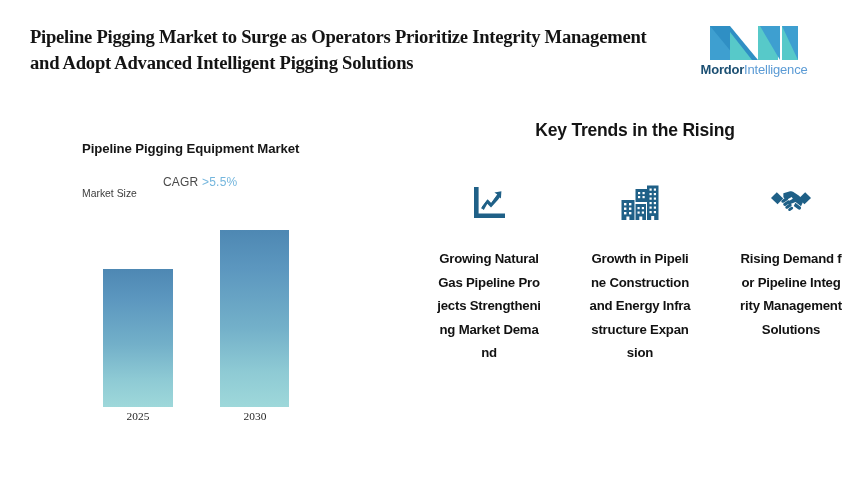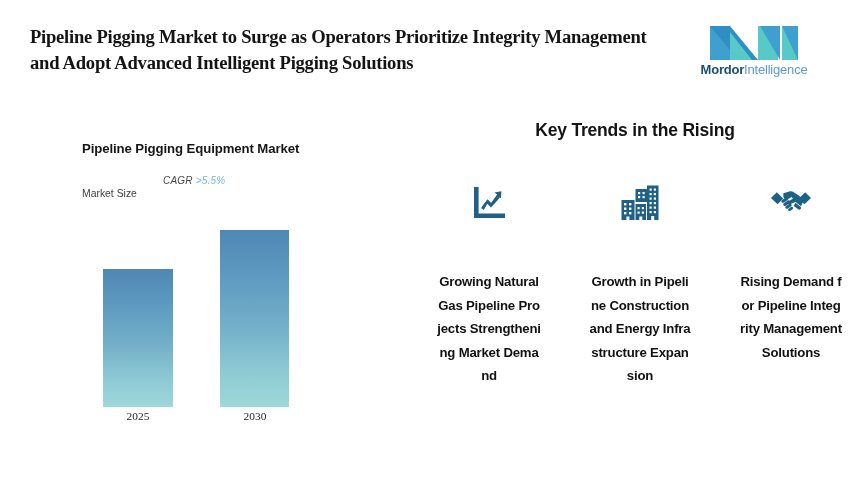--- a/index.html
+++ b/index.html
@@ -80,25 +80,24 @@
     position: absolute;
     left: 82px; top: 62px;
     font-size: 10.4px;
     color: #3d3d3d;
     font-weight: normal;
     margin-top: 26px;
   }
   .cagr {
     position: absolute;
     left: 163px; top: 75px;
-    font-size: 10px;
+    font-size: 12px;
     color: #4a4a4a;
     letter-spacing: 0.2px;
     white-space: nowrap;
-    font-style: italic;
   }
   .cagr .cagr-value { color: #74b6dd; }
 
   .plot {
     position: absolute;
     left: 0; top: 0;
     width: 420px; height: 398px;
   }
   .bar {
     position: absolute;
@@ -169,21 +168,21 @@
     align-items: center;
   }
   .trend-icon {
     width: 42px;
     height: 42px;
     display: flex;
     align-items: center;
     justify-content: center;
   }
   .trend-text {
-    margin-top: 46px;
+    margin-top: 23px;
     width: 104px;
     text-align: center;
     font-size: 13.2px;
     font-weight: bold;
     line-height: 1.78;
     color: #121212;
     word-break: break-all;
     overflow-wrap: anywhere;
     letter-spacing: -0.2px;
   }

